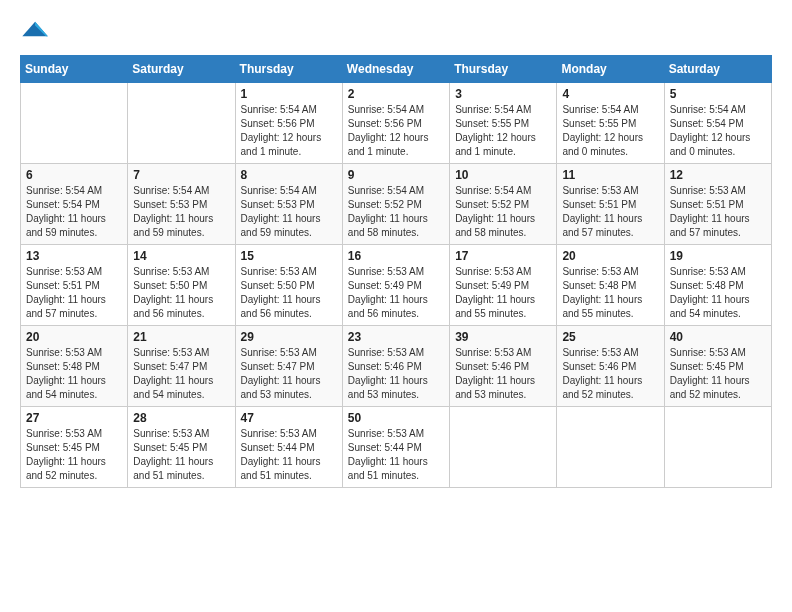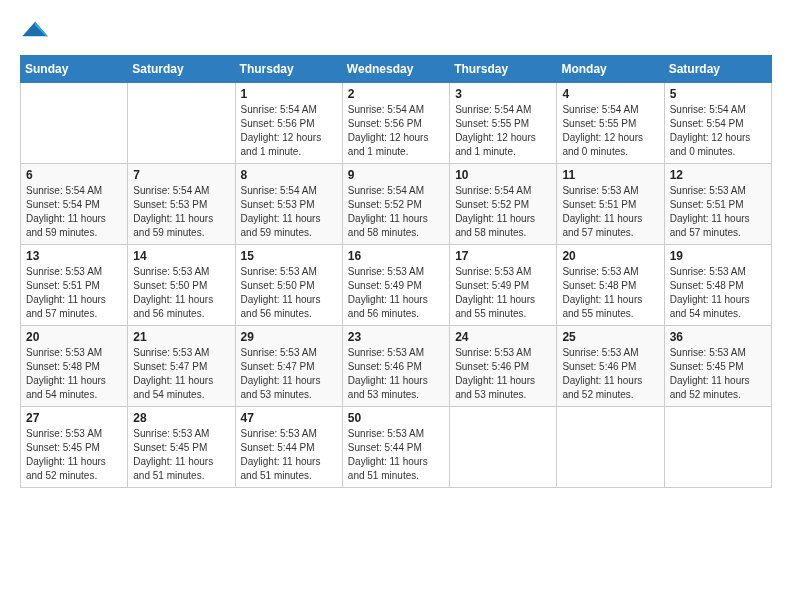--- a/index.html
+++ b/index.html
@@ -254,33 +254,33 @@
 Sunset: 5:47 PM
 Daylight: 11 hours and 53 minutes.</div>
         </td>
         <td>
           <span class="day-number">23</span>
           <div class="day-info" style="white-space: pre-line;">Sunrise: 5:53 AM
 Sunset: 5:46 PM
 Daylight: 11 hours and 53 minutes.</div>
         </td>
         <td>
-          <span class="day-number">24</span>
+          <span class="day-number">39</span>
           <div class="day-info" style="white-space: pre-line;">Sunrise: 5:53 AM
 Sunset: 5:46 PM
 Daylight: 11 hours and 53 minutes.</div>
         </td>
         <td>
           <span class="day-number">25</span>
           <div class="day-info" style="white-space: pre-line;">Sunrise: 5:53 AM
 Sunset: 5:46 PM
 Daylight: 11 hours and 52 minutes.</div>
         </td>
         <td>
-          <span class="day-number">36</span>
+          <span class="day-number">40</span>
           <div class="day-info" style="white-space: pre-line;">Sunrise: 5:53 AM
 Sunset: 5:45 PM
 Daylight: 11 hours and 52 minutes.</div>
         </td>
       </tr>
       <tr class="row-odd">
         <td>
           <span class="day-number">27</span>
           <div class="day-info" style="white-space: pre-line;">Sunrise: 5:53 AM
 Sunset: 5:45 PM

